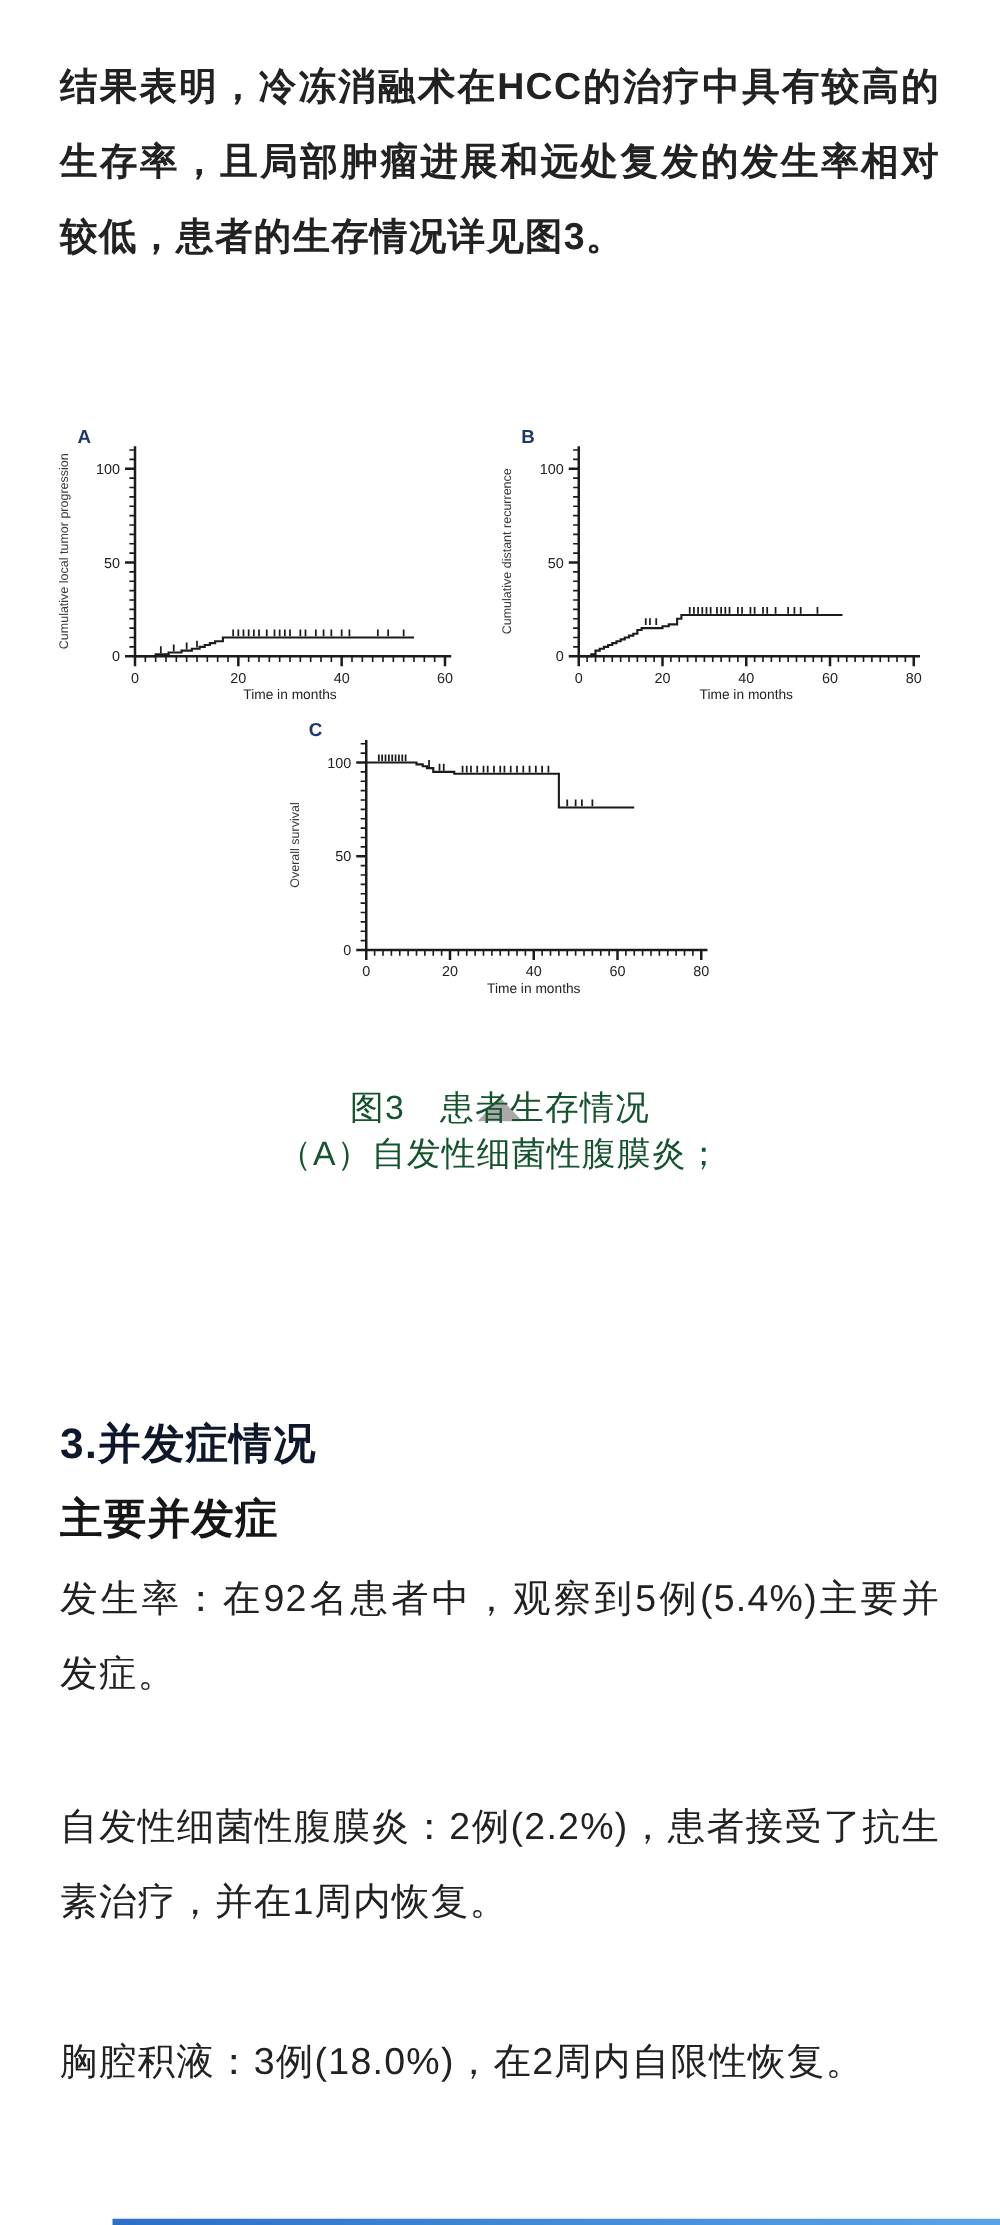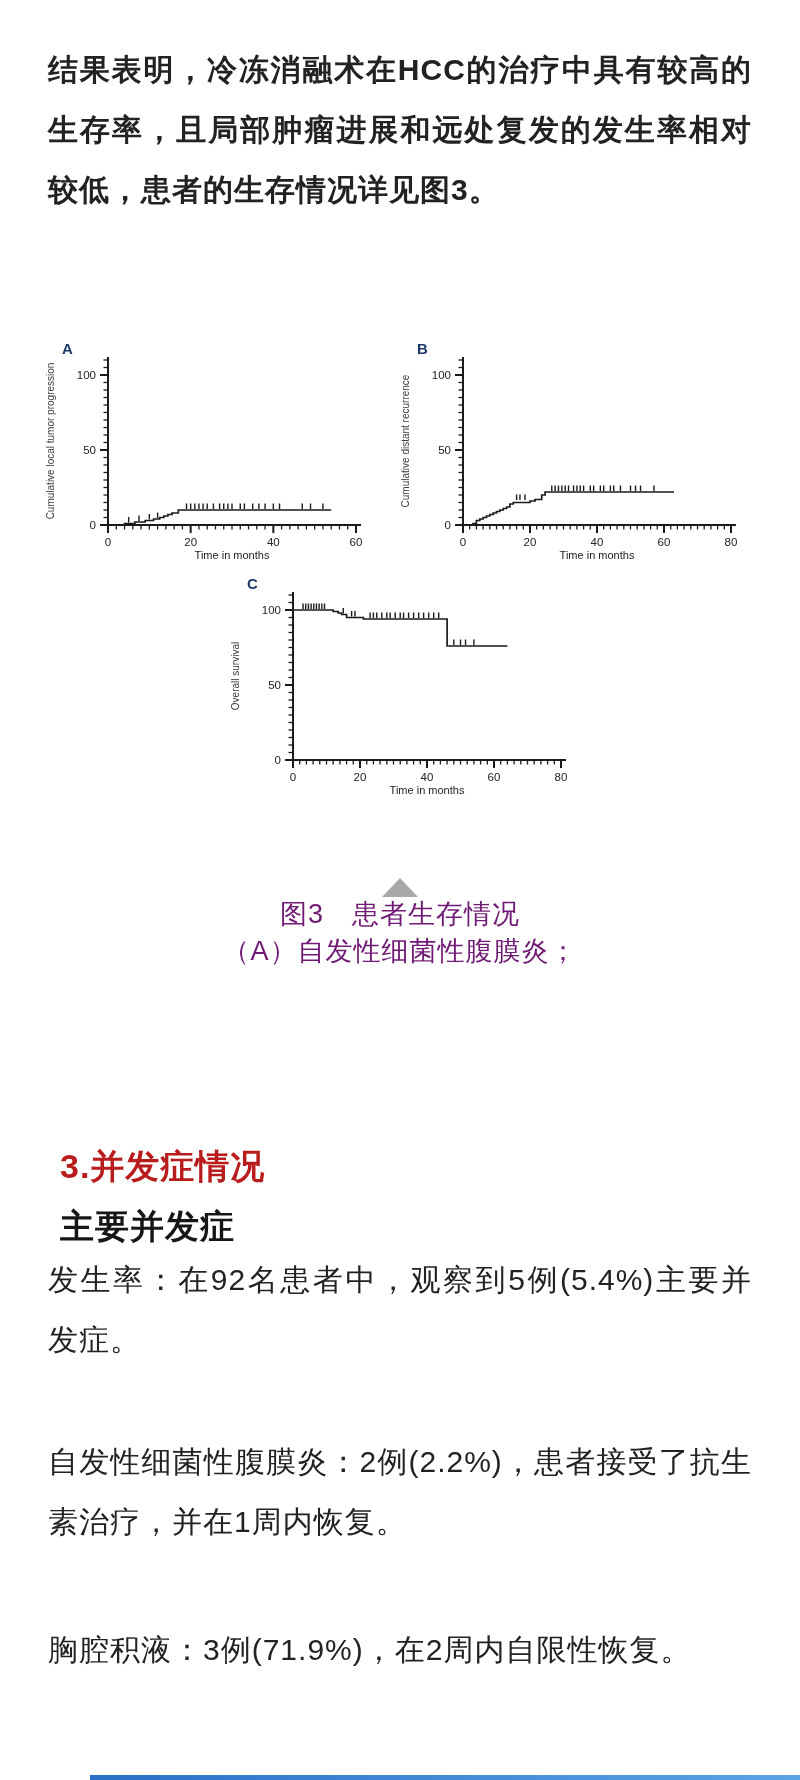--- a/index.html
+++ b/index.html
@@ -18,29 +18,29 @@
   #chart-a{position:absolute;left:38px;top:32px;}
   #chart-b{position:absolute;left:393px;top:32px;}
   #chart-c{position:absolute;left:223px;top:267px;}
   svg text{font-family:"Liberation Sans", sans-serif;}
   #collapse-triangle{
     position:absolute;top:878px;left:50%;transform:translateX(-50%);
     width:0;height:0;border-left:18px solid transparent;border-right:18px solid transparent;
     border-bottom:19px solid #a9a9a9;cursor:pointer;
   }
   #caption{
-    position:absolute;top:896px;left:0;width:800px;text-align:center;
-    font-size:27px;line-height:37px;color:#701a75;letter-spacing:1px;
+    position:absolute;top:868px;left:0;width:800px;text-align:center;
+    font-size:27px;line-height:37px;color:#14532d;letter-spacing:1px;
   }
   #section-heading{
-    position:absolute;left:48px;top:1132px;margin:12px;
-    font-size:34px;font-weight:bold;color:#b91c1c;letter-spacing:1px;
+    position:absolute;left:48px;top:1132px;margin:0;
+    font-size:34px;font-weight:bold;color:#0f172a;letter-spacing:1px;
   }
   #subsection-heading{
-    position:absolute;left:48px;top:1192px;margin:12px;
+    position:absolute;left:48px;top:1192px;margin:0;
     font-size:34px;font-weight:bold;color:#161616;letter-spacing:1px;
   }
   #p-incidence{top:1250px;}
   #p-sbp{top:1432px;}
   #p-pleural{top:1620px;}
   #bottom-bar{
     position:absolute;left:90px;right:0;bottom:0;height:5px;
     background:linear-gradient(90deg,#2b6fc9,#5aa4e6);
   }
 </style>
@@ -367,15 +367,15 @@
 <div id="caption">
   <div>图3　患者生存情况</div>
   <div>（A）自发性细菌性腹膜炎；</div>
 </div>
 
 <h2 id="section-heading">3.并发症情况</h2>
 <h3 id="subsection-heading">主要并发症</h3>
 
 <p class="para" id="p-incidence">发生率：在92名患者中，观察到5例(5.4%)主要并发症。</p>
 <p class="para" id="p-sbp">自发性细菌性腹膜炎：2例(2.2%)，患者接受了抗生素治疗，并在1周内恢复。</p>
-<p class="para" id="p-pleural">胸腔积液：3例(71.9%)，在2周内自限性恢复。</p>
+<p class="para" id="p-pleural">胸腔积液：3例(18.0%)，在2周内自限性恢复。</p>
 
 <div id="bottom-bar"></div>
 
 </body></html>

